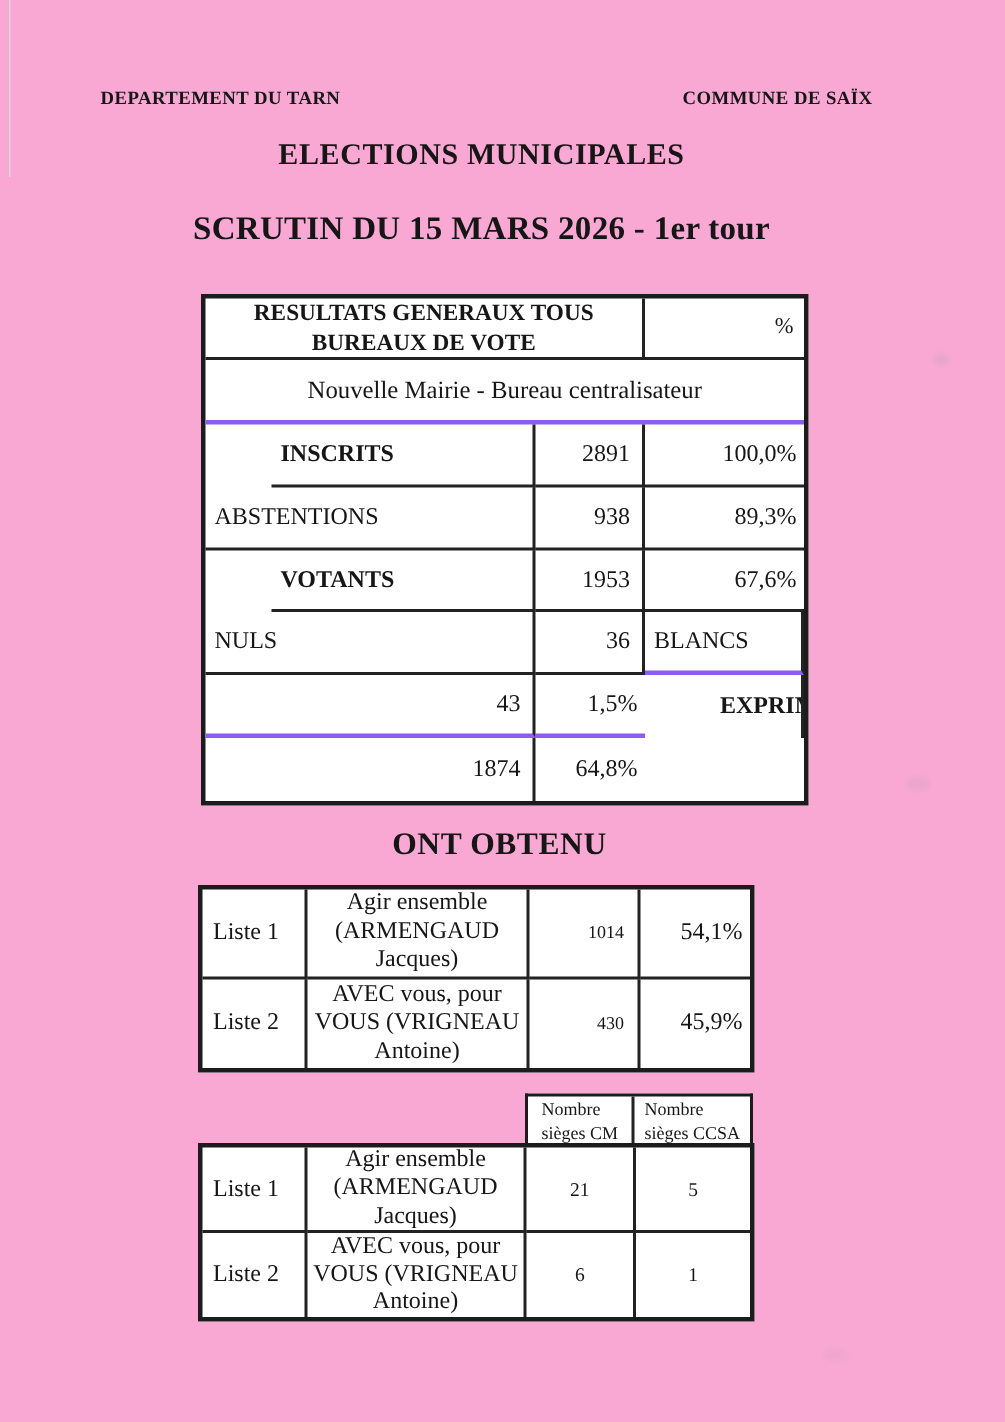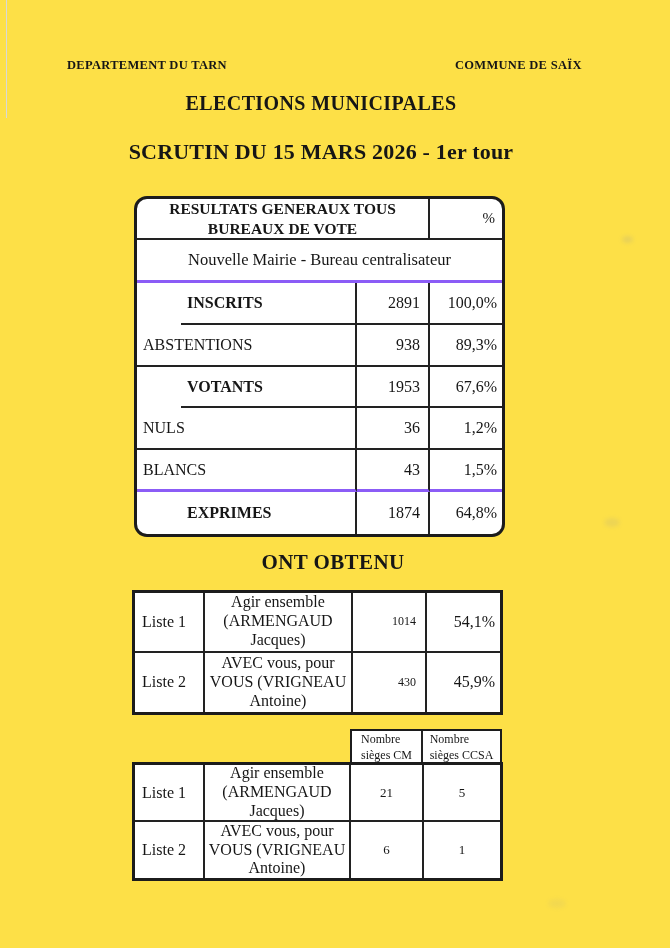--- a/index.html
+++ b/index.html
@@ -1,40 +1,40 @@
 <!DOCTYPE html>
 <html><head>
 <meta charset="utf-8">
 <style>
   html,body { margin:0; padding:0; background:#e8e8e8; }
   .page {
     position:relative; width:670px; height:948px; margin:0 auto;
-    background:#fde047; overflow:hidden;
+    background:#f9a8d4; overflow:hidden;
     font-family:"Liberation Serif","DejaVu Serif",serif;
     color:#161616;
   }
   .abs { position:absolute; }
   .center-band { left:0; width:642px; text-align:center; }
 
   .hdr-small { font-size:12.5px; font-weight:bold; letter-spacing:0.3px; white-space:nowrap; }
   .title-main { font-size:20px; font-weight:bold; letter-spacing:0.4px; }
   .title-sub  { font-size:22px; font-weight:bold; letter-spacing:0.2px; }
   .section-h  { font-size:21px; font-weight:bold; letter-spacing:0.4px; }
 
   .tbl { box-sizing:border-box; display:grid; background:#fff; }
   .tbl-outer { border:3px solid #1c1c1c; }
   .cell { box-sizing:border-box; display:flex; align-items:center; overflow:hidden; }
   .br { border-right:2px solid #222; }
   .bb { border-bottom:2px solid #222; }
   .bb3 { border-bottom:3px solid #8b5cf6; }
 
   
-  .t1 { left:134px; top:196px; width:371px; height:341px;
+  .t1 { left:134px; top:196px; width:405px; height:341px;
         grid-template-columns:220px 73px 1fr;
-        grid-template-rows:41px 43px repeat(6,1fr);border-radius:13px; }
+        grid-template-rows:41px 43px repeat(6,1fr); }
   .t1-head { grid-column:1/3; justify-content:center; text-align:center;
              font-weight:bold; font-size:15.5px; line-height:1.25; white-space:pre-line; }
   .t1-pcth { justify-content:flex-end; padding-right:7px; font-size:15px; }
   .t1-sub  { grid-column:1/4; justify-content:center; font-size:16.5px; }
   .t1-label { padding-left:6px; font-size:16px; }
   .t1-label.bold { font-weight:bold;margin-left:44px; }
   .t1-num { justify-content:flex-end; padding-right:8px; font-size:16px; }
   .t1-pct { justify-content:flex-end; padding-right:5px; font-size:16px; }
 
   
@@ -91,21 +91,20 @@
     <div class="cell br bb t1-label">ABSTENTIONS</div>
     <div class="cell br bb t1-num">938</div>
     <div class="cell bb t1-pct">89,3%</div>
 
     <div class="cell br bb t1-label bold">VOTANTS</div>
     <div class="cell br bb t1-num">1953</div>
     <div class="cell bb t1-pct">67,6%</div>
 
     <div class="cell br bb t1-label">NULS</div>
     <div class="cell br bb t1-num">36</div>
-    <div class="cell bb t1-pct">1,2%</div>
 
     <div class="cell br bb3 t1-label">BLANCS</div>
     <div class="cell br bb3 t1-num">43</div>
     <div class="cell bb3 t1-pct">1,5%</div>
 
     <div class="cell br t1-label bold">EXPRIMES</div>
     <div class="cell br t1-num">1874</div>
     <div class="cell t1-pct">64,8%</div>
   </div>
 

